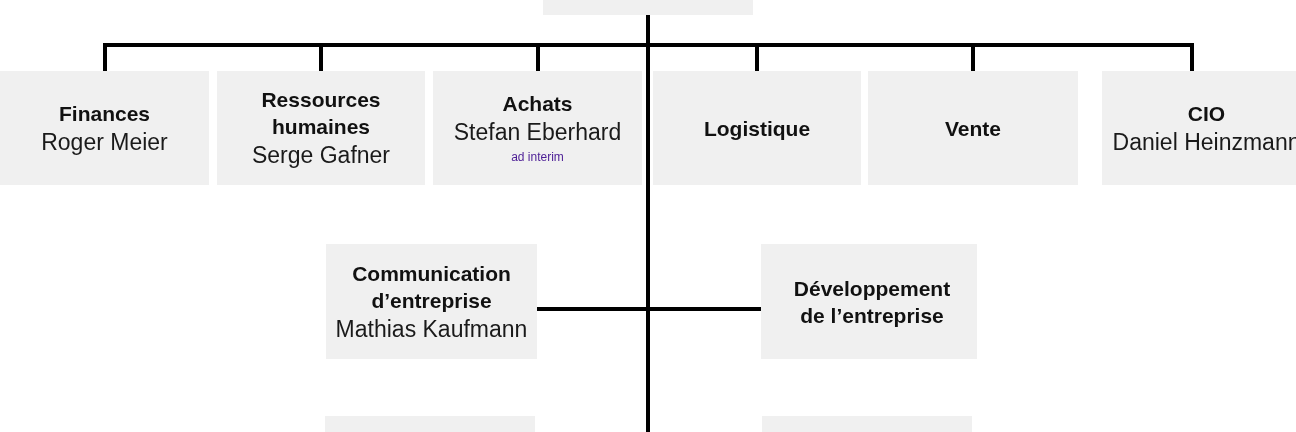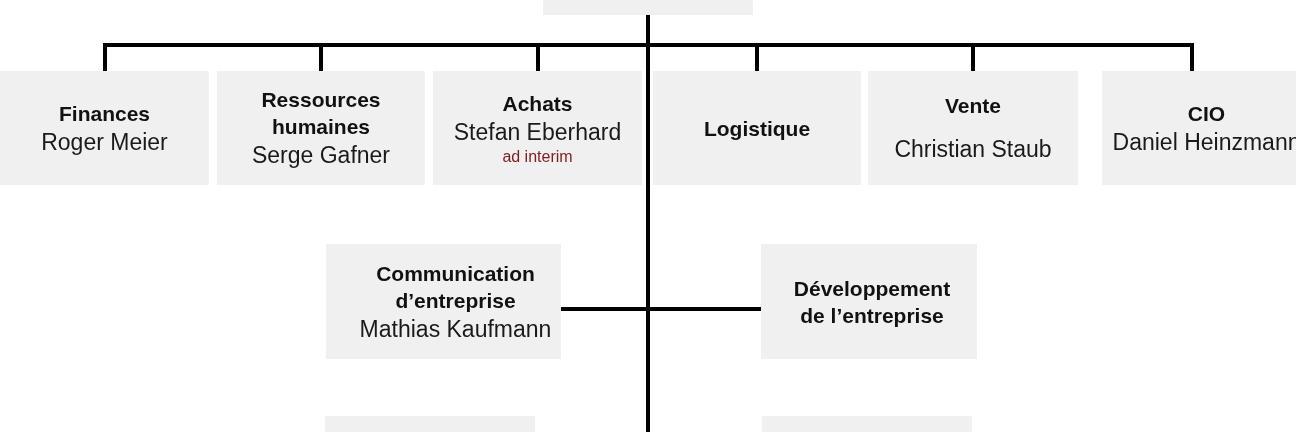--- a/index.html
+++ b/index.html
@@ -28,23 +28,23 @@
     color: #111111;
   }
   .box .name {
     font-weight: 400;
     font-size: 23px;
     line-height: 30px;
     color: #1a1a1a;
   }
   .box .note {
     font-weight: 400;
-    font-size: 16px;
+    font-size: 12px;
     line-height: 20px;
-    color: #7f1d1d;
+    color: #4c1d95;
   }
   .row1 { top: 71px; height: 114px; }
   .row2 { top: 244px; height: 115px; }
   .partial { top: 416px; height: 16px; }
   .line {
     position: absolute;
     background: #000000;
   }
 </style>
 </head>
@@ -81,31 +81,30 @@
     <div class="name">Stefan Eberhard</div>
     <div class="note">ad interim</div>
   </div>
 
   <div class="box row1" style="left:653px; width:208px;">
     <div class="title">Logistique</div>
   </div>
 
   <div class="box row1" style="left:868px; width:210px;gap:15px;">
     <div class="title">Vente</div>
-    <div class="name">Christian Staub</div>
   </div>
 
   <div class="box row1" style="left:1087px; width:209px;margin-left:15px;">
     <div class="title">CIO</div>
     <div class="name">Daniel Heinzmann</div>
   </div>
 
   <div class="line" style="left:535px; top:307px; width:226px; height:4px;"></div>
 
-  <div class="box row2" style="left:326px; width:211px;padding-left:24px;">
+  <div class="box row2" style="left:326px; width:211px;">
     <div class="title">Communication</div>
     <div class="title">d’entreprise</div>
     <div class="name">Mathias Kaufmann</div>
   </div>
 
   <div class="box row2" style="left:761px; width:210px;padding-left:6px;">
     <div class="title">Développement</div>
     <div class="title">de l’entreprise</div>
   </div>
 

